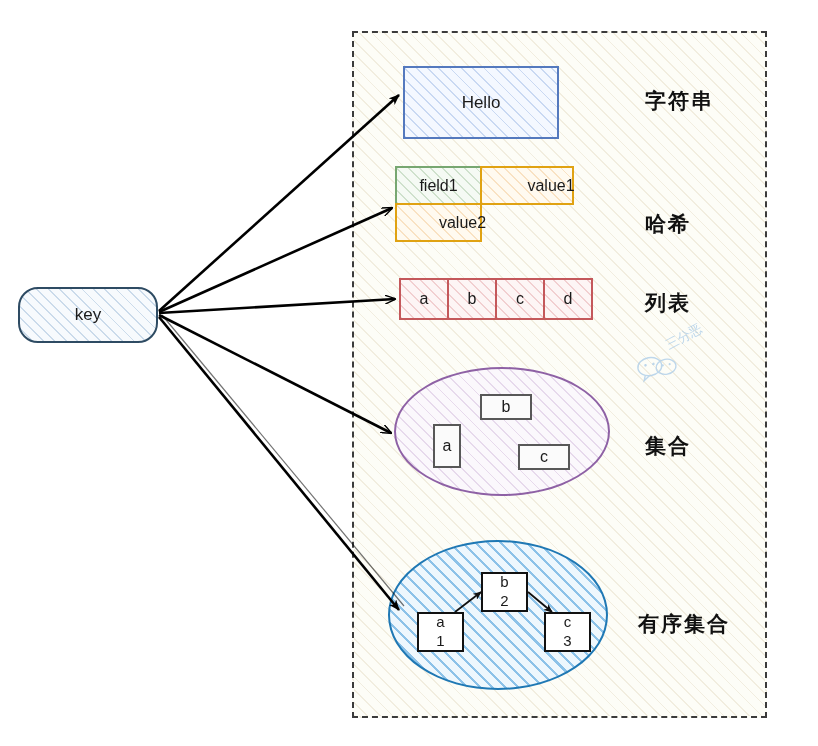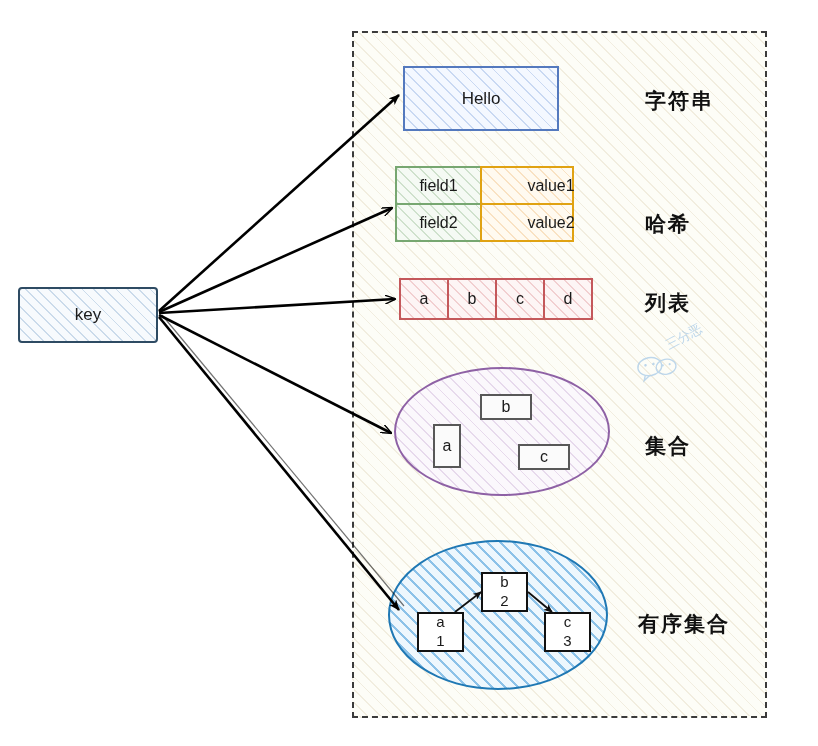--- a/index.html
+++ b/index.html
@@ -37,21 +37,21 @@
   }
 
   
   #key-box {
     position: absolute;
     left: 18px;
     top: 287px;
     width: 140px;
     height: 56px;
     border: 2px solid #2e4b63;
-    border-radius: 4px;
+    border-radius: 20px;
     background-color: #f7fafd;
     background-image: repeating-linear-gradient(
         45deg,
         rgba(120, 160, 200, 0.35) 0px,
         rgba(120, 160, 200, 0.35) 1.3px,
         rgba(255,255,255,0) 1.3px,
         rgba(255,255,255,0) 8px);
     display: flex;
     align-items: center;
     justify-content: center;
@@ -59,21 +59,21 @@
     color: #1a1a1a;
     box-sizing: border-box;
   }
 
   
   #string-box {
     position: absolute;
     left: 403px;
     top: 66px;
     width: 156px;
-    height: 65px;
+    height: 73px;
     border: 2px solid #5479be;
     background-color: #f4f8ff;
     background-image: repeating-linear-gradient(
         45deg,
         rgba(110, 150, 215, 0.32) 0px,
         rgba(110, 150, 215, 0.32) 1.3px,
         rgba(255,255,255,0) 1.3px,
         rgba(255,255,255,0) 8px);
     display: flex;
     align-items: center;
@@ -286,21 +286,20 @@
     <span>key</span>
   </div>
 
   <div id="string-box">
     <span>Hello</span>
   </div>
 
   <div id="hash-table">
     <div class="hash-field">field1</div>
     <div class="hash-value">value1</div>
-    <div class="hash-field">field2</div>
     <div class="hash-value">value2</div>
   </div>
 
   <div id="list-box">
     <div class="list-cell">a</div>
     <div class="list-cell">b</div>
     <div class="list-cell">c</div>
     <div class="list-cell">d</div>
   </div>
 

